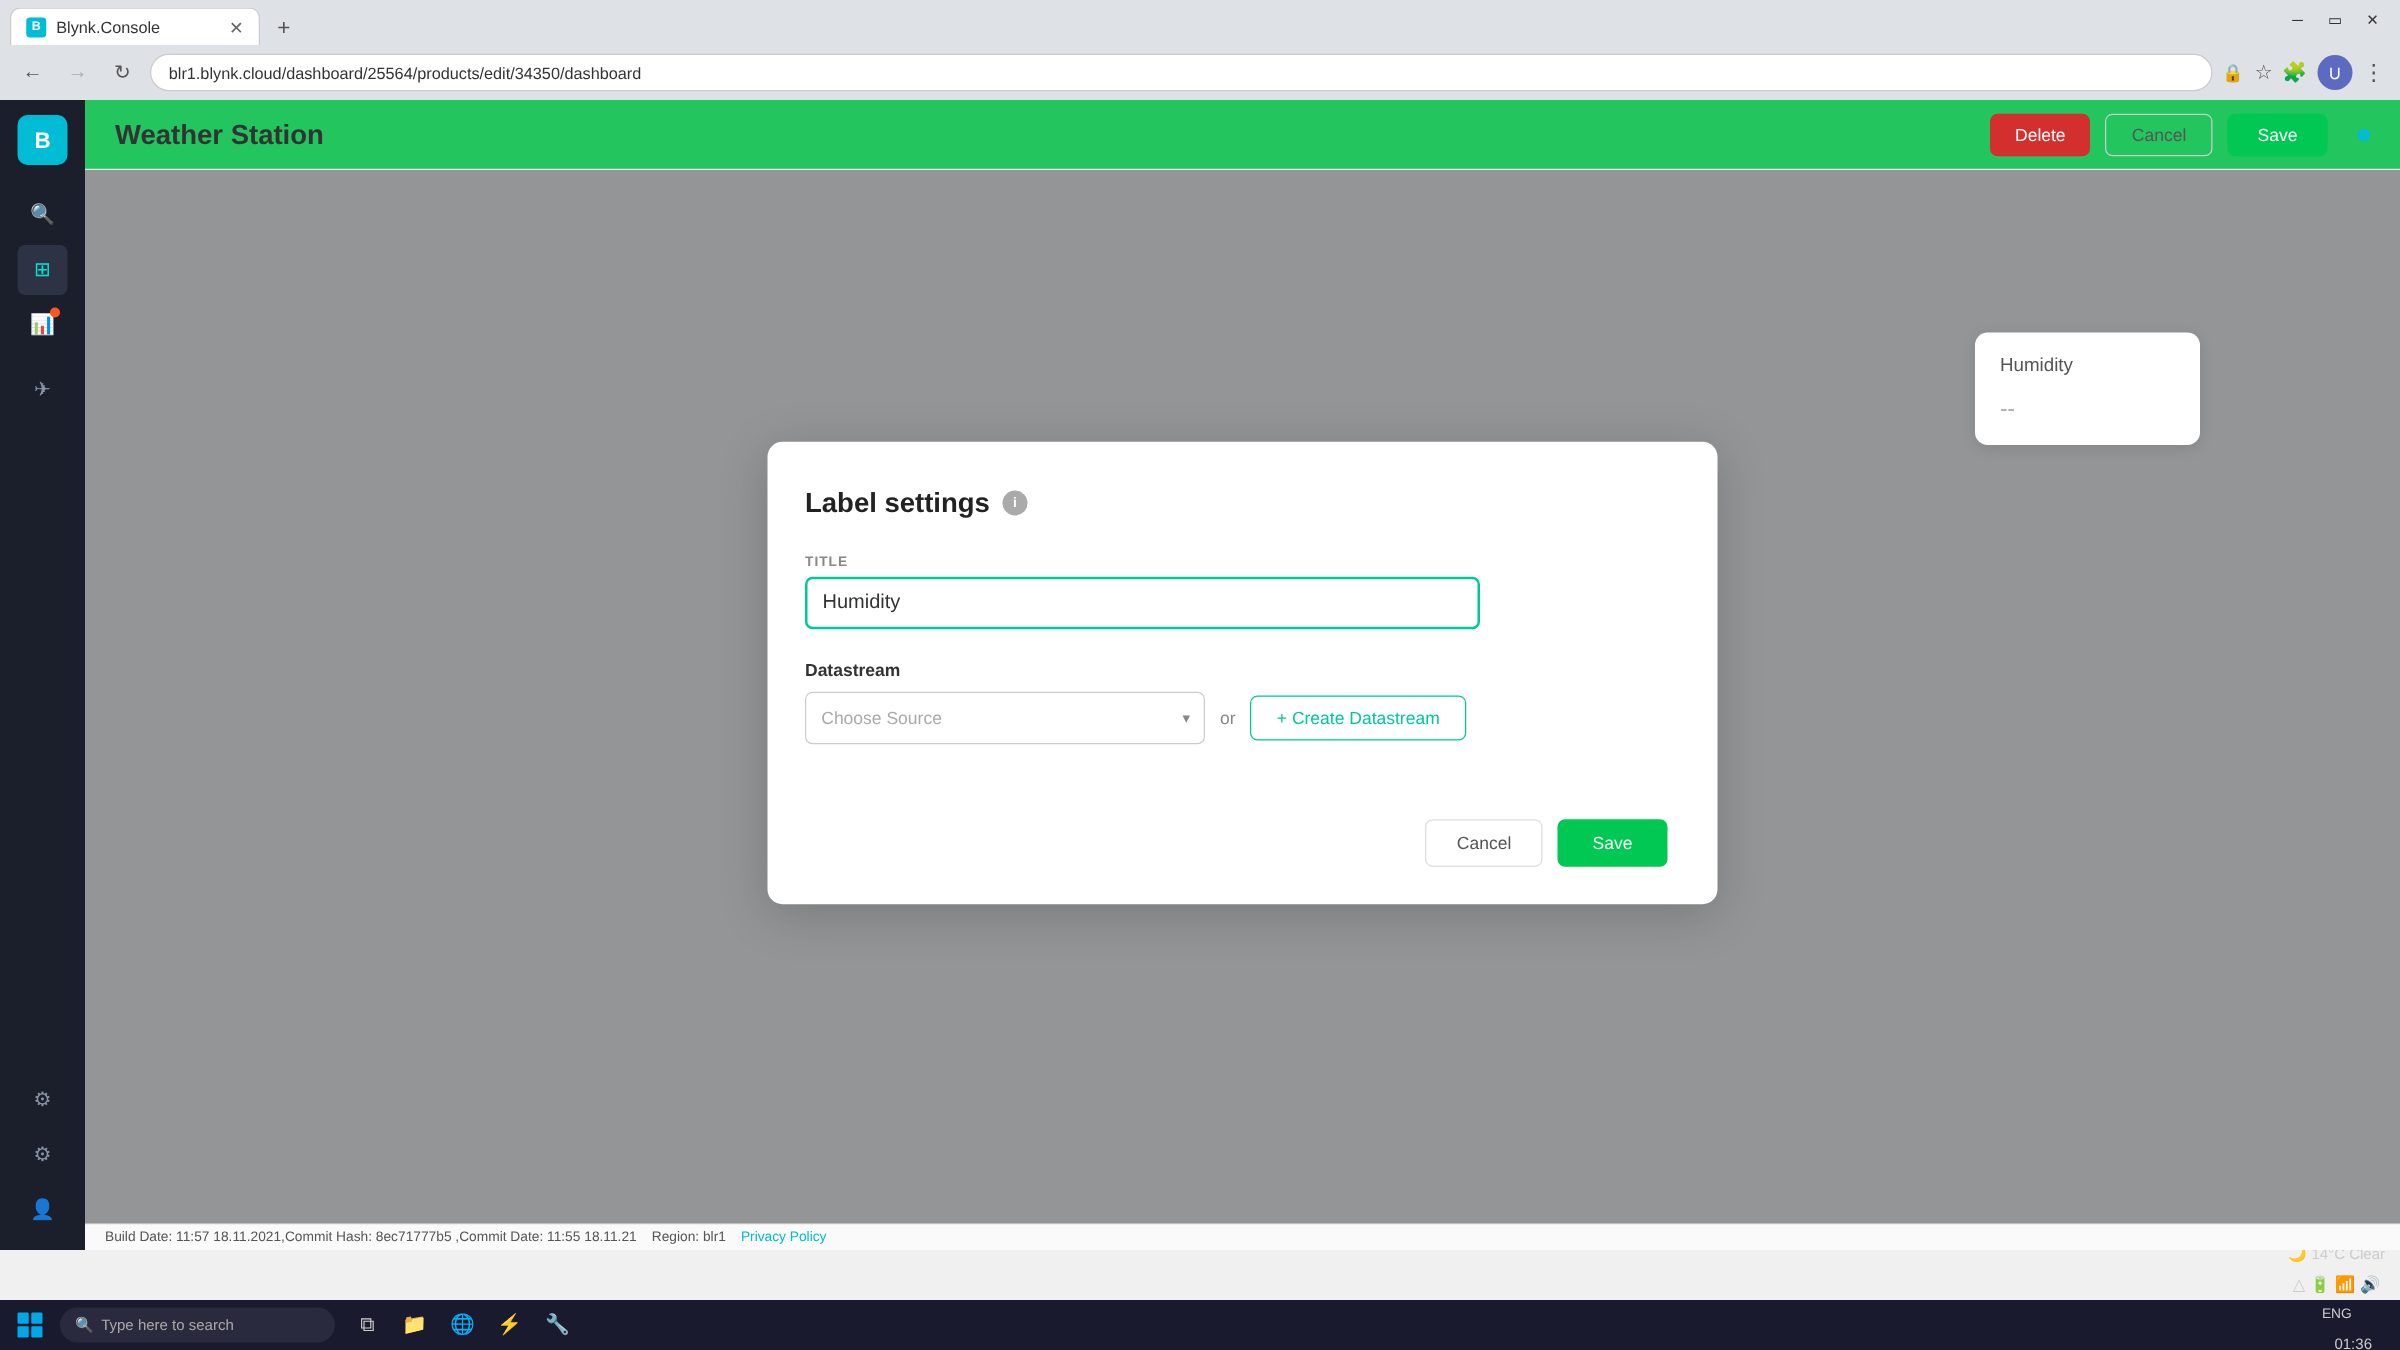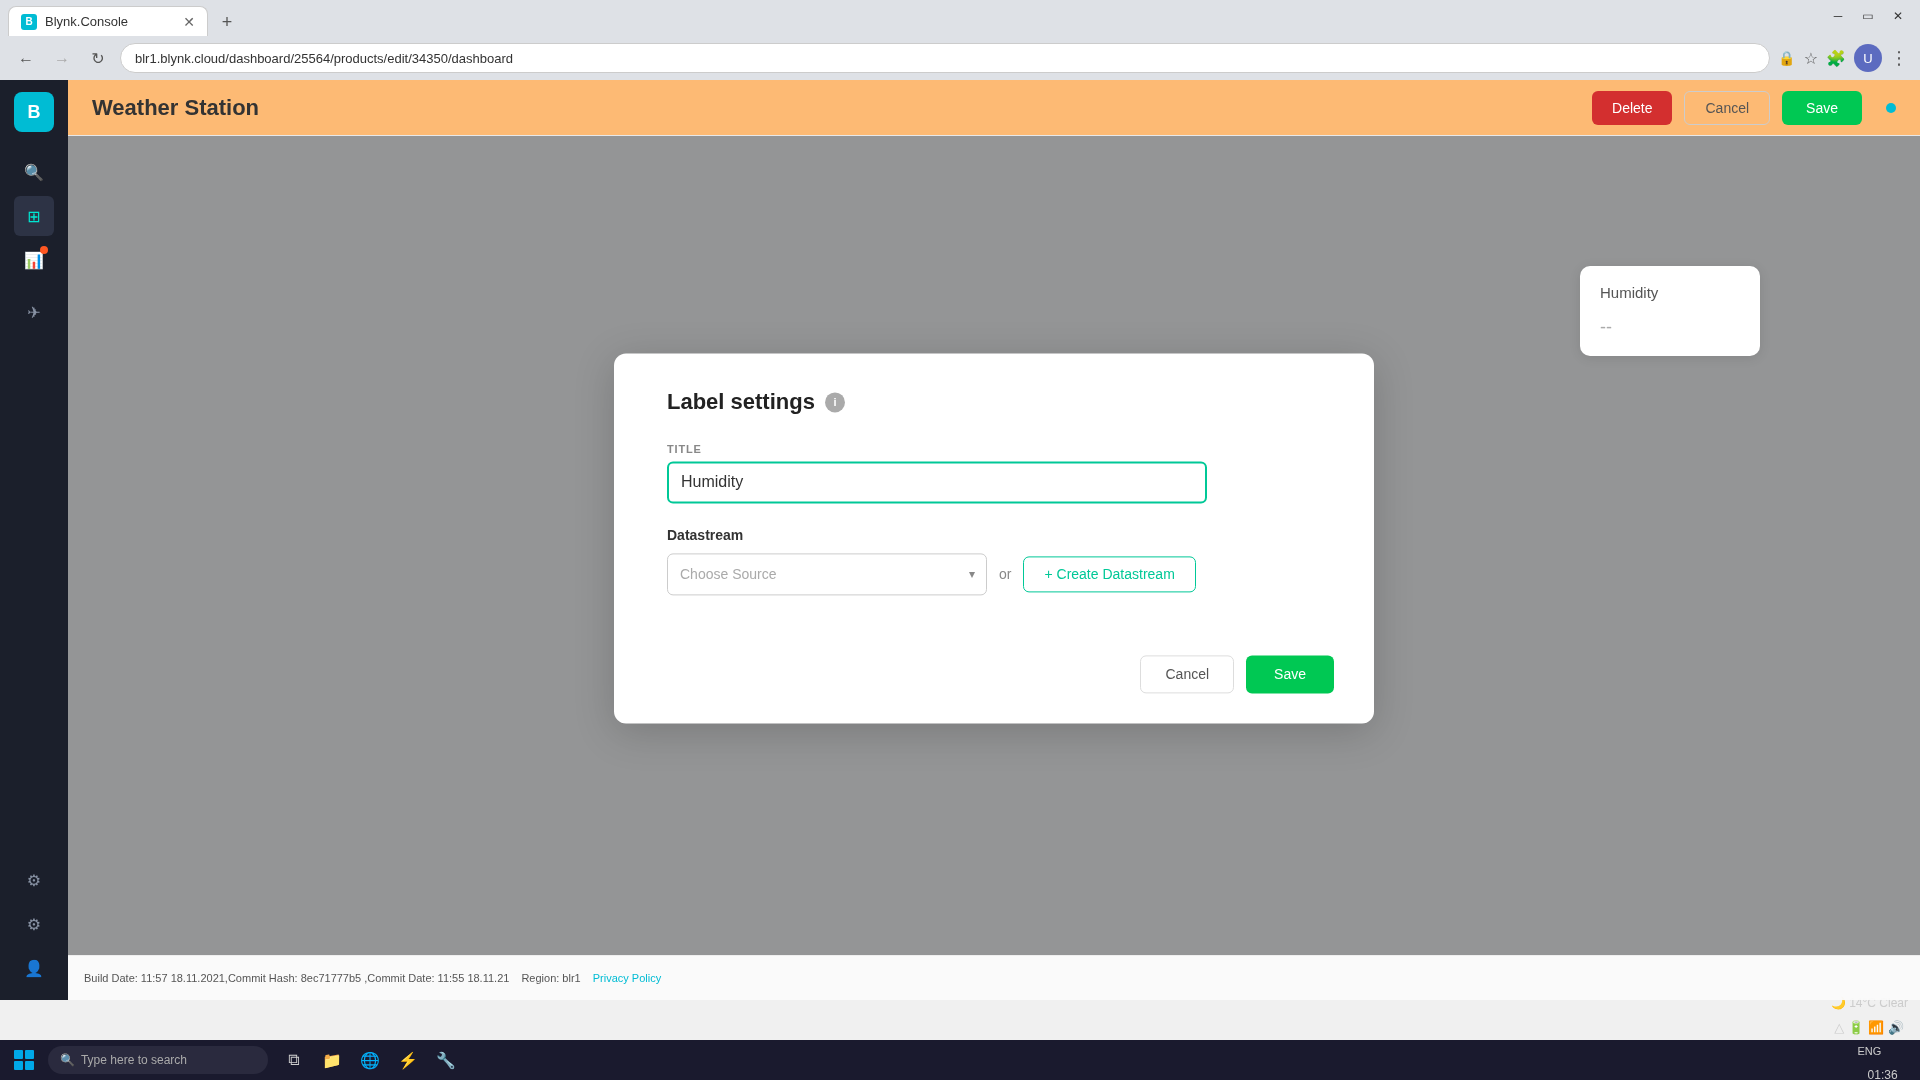--- a/index.html
+++ b/index.html
@@ -56,40 +56,40 @@
 
     <div style="margin-top:auto;display:flex;flex-direction:column;align-items:center;gap:4px;">
       <div style="width:40px;height:40px;display:flex;align-items:center;justify-content:center;color:#8892a4;font-size:16px;border-radius:6px;cursor:pointer;">⚙</div>
       <div style="width:40px;height:40px;display:flex;align-items:center;justify-content:center;color:#8892a4;font-size:16px;border-radius:6px;cursor:pointer;">⚙</div>
       <div style="width:40px;height:40px;display:flex;align-items:center;justify-content:center;color:#8892a4;font-size:16px;border-radius:6px;cursor:pointer;">👤</div>
     </div>
   </div>
 
   <div style="flex:1;background:#f7f8fa;position:relative;display:flex;flex-direction:column;">
 
-    <div style="background:#fdba74;height:56px;display:flex;align-items:center;padding:0 24px;border-bottom:1px solid #e8e8e8;gap:16px;">
+    <div style="background:#22c55e;height:56px;display:flex;align-items:center;padding:0 24px;border-bottom:1px solid #e8e8e8;gap:16px;">
       <span style="font-size:22px;font-weight:600;color:#333;">Weather Station</span>
       <div style="margin-left:auto;display:flex;gap:12px;">
         <button style="background:#d32f2f;color:white;border:none;padding:8px 20px;border-radius:6px;font-size:14px;cursor:pointer;">Delete</button>
         <button style="background:transparent;color:#555;border:1px solid #ccc;padding:8px 20px;border-radius:6px;font-size:14px;cursor:pointer;">Cancel</button>
         <button style="background:#00c853;color:white;border:none;padding:8px 24px;border-radius:6px;font-size:14px;cursor:pointer;font-weight:500;">Save</button>
       </div>
       <div style="width:10px;height:10px;background:#00bcd4;border-radius:50%;margin-left:8px;"></div>
     </div>
 
     <div style="flex:1;position:relative;">
 
       <div style="position:absolute;top:0;left:0;right:0;bottom:0;background:rgba(0,0,0,0.4);z-index:10;"></div>
 
       <div style="position:absolute;right:160px;top:130px;background:white;border-radius:10px;padding:18px 20px;width:180px;box-shadow:0 2px 12px rgba(0,0,0,0.1);z-index:15;">
         <div style="font-size:15px;color:#555;margin-bottom:16px;">Humidity</div>
         <div style="font-size:18px;color:#aaa;">--</div>
       </div>
 
-      <div style="position:absolute;top:50%;left:50%;transform:translate(-50%,-58%);background:white;border-radius:12px;padding:36px 40px 30px 53px;width:760px;z-index:20;box-shadow:0 8px 40px rgba(0,0,0,0.18);">
+      <div style="position:absolute;top:50%;left:50%;transform:translate(-50%,-58%);background:white;border-radius:12px;padding:36px 40px 30px 30px;width:760px;z-index:20;box-shadow:0 8px 40px rgba(0,0,0,0.18);">
 
         <div style="display:flex;align-items:center;gap:10px;margin-bottom:28px;">
           <span style="font-size:22px;font-weight:600;color:#222;">Label settings</span>
           <div style="width:20px;height:20px;background:#aaa;border-radius:50%;display:flex;align-items:center;justify-content:center;color:white;font-size:11px;font-weight:bold;cursor:pointer;">i</div>
         </div>
 
         <div style="margin-bottom:24px;">
           <div style="font-size:11px;font-weight:600;color:#888;letter-spacing:0.8px;text-transform:uppercase;margin-bottom:6px;">TITLE</div>
           <input type="text" style="width: 540px; height: 42px; border: 2px solid rgb(0, 200, 151); border-radius: 6px; padding: 0px 12px; font-size: 16px; color: rgb(51, 51, 51); outline: none;" value="Humidity">
         </div>
@@ -108,21 +108,21 @@
           </div>
         </div>
 
         <div style="display:flex;justify-content:flex-end;gap:12px;margin-top:60px;">
           <button style="background:transparent;color:#555;border:1px solid #ddd;padding:10px 24px;border-radius:6px;font-size:14px;cursor:pointer;">Cancel</button>
           <button style="background:#00c853;color:white;border:none;padding:10px 28px;border-radius:6px;font-size:14px;cursor:pointer;font-weight:500;">Save</button>
         </div>
 
       </div>
 
-      <div style="position:absolute;bottom:0;left:0;right:0;background:rgba(255,255,255,0.95);padding:16px 16px;font-size:11px;color:#555;display:flex;gap:12px;border-top:1px solid #eee;z-index:25;">
+      <div style="position:absolute;bottom:0;left:0;right:0;background:rgba(255,255,255,0.95);padding:4px 16px;font-size:11px;color:#555;display:flex;gap:12px;border-top:1px solid #eee;z-index:25;">
         <span>Build Date: 11:57 18.11.2021,Commit Hash: 8ec71777b5 ,Commit Date: 11:55 18.11.21</span>
         <span>Region: blr1</span>
         <span style="color:#00bcd4;cursor:pointer;">Privacy Policy</span>
       </div>
 
     </div>
 
   </div>
 
 </div>

